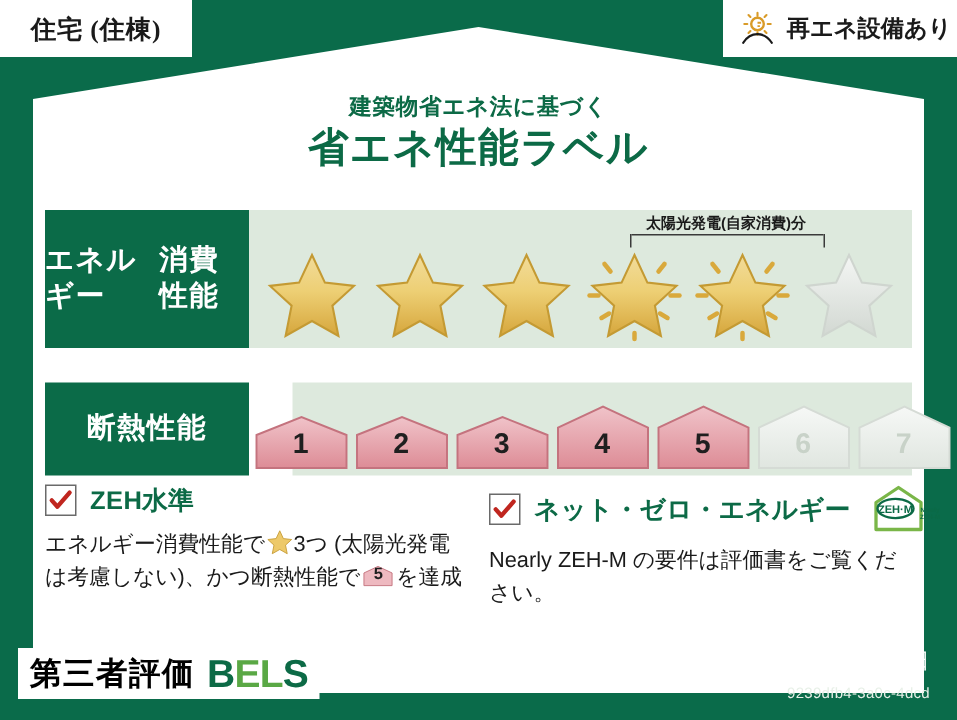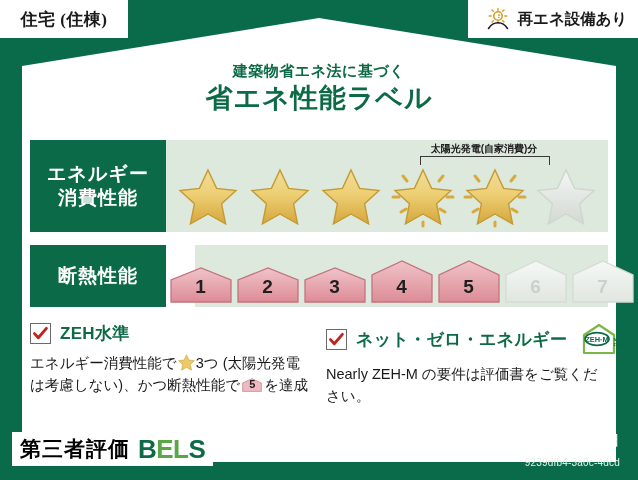--- a/index.html
+++ b/index.html
@@ -30,45 +30,45 @@
   .tag{
     position:absolute;background:#ffffff;
     display:flex;align-items:center;justify-content:center;
     box-sizing:border-box;
   }
   .tag-left{
     left:0;top:0;width:128px;height:38px;
     font-size:17px;font-weight:bold;color:#1a1a1a;letter-spacing:.5px;font-family:Liberation Serif, serif;
   }
   .tag-right{
-    right:0;top:0;width:170px;height:38px;
+    right:0;top:0;width:156px;height:38px;
     gap:7px;padding-left:6px;
     font-size:15.5px;font-weight:bold;color:#1a1a1a;
   }
   .sun-icon{width:26px;height:24px;flex:0 0 auto;display:block;}
   
   .title-sub{
     position:absolute;left:0;right:0;top:62px;text-align:center;
     font-size:15px;font-weight:bold;color:#0c6a46;letter-spacing:.5px;
   }
   .title-main{
     position:absolute;left:0;right:0;top:80px;text-align:center;
     font-size:27px;font-weight:bold;color:#0c6a46;letter-spacing:1px;
   }
   
   .row{
     position:absolute;left:30px;width:578px;
     display:flex;align-items:stretch;
   }
   .row-energy{top:140px;height:92px;}
-  .row-insul{top:245px;height:62px;gap:29px;}
+  .row-insul{top:255px;height:62px;gap:29px;}
   .row-label{
     background:#0b6b48;color:#ffffff;
     width:136px;flex:0 0 136px;
-    display:flex;flex-direction:column;align-items:center;justify-content:center;
+    display:flex;flex-direction:row;align-items:center;justify-content:center;
     font-size:19px;font-weight:bold;line-height:1.25;letter-spacing:1px;
   }
   .row-body{
     flex:1 1 auto;background:#dde9dd;position:relative;
   }
   
   .stars{
     position:absolute;left:0;right:0;bottom:4px;
     display:flex;align-items:flex-end;justify-content:center;gap:4px;
     padding:0 8px;

